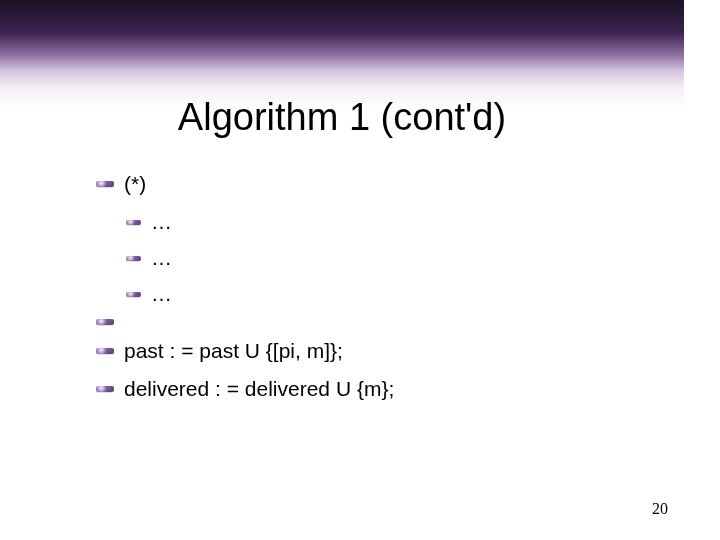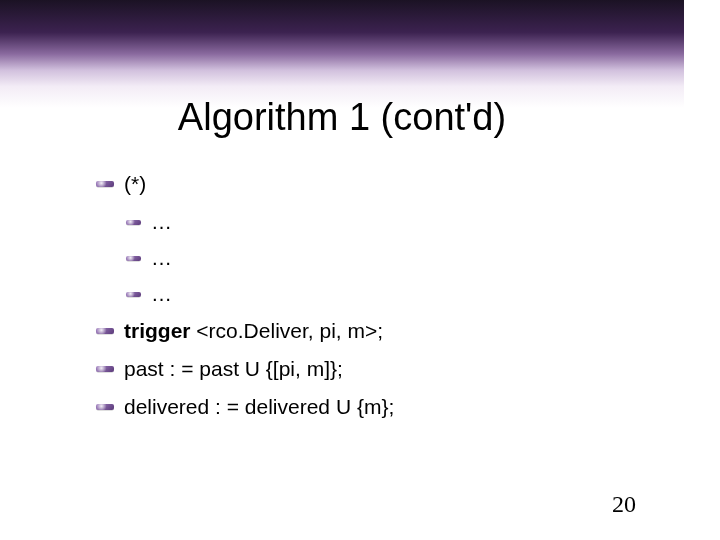--- a/index.html
+++ b/index.html
@@ -70,24 +70,24 @@
   .lvl2 .bullet {
     width: 15px;
     height: 5px;
   }
   .txt {
     white-space: pre;
   }
   .bold { font-weight: bold; }
   .pagenum {
     position: absolute;
-    right: 48px;
+    right: 16px;
     bottom: 22px;
     font-family: "Times New Roman", serif;
-    font-size: 24px;
+    font-size: 16px;
     color: #000;
   }
 </style>
 </head>
 <body>
 
 <div class="slide">
 
   <div class="title">Algorithm 1 (cont'd)</div>
 
@@ -106,21 +106,20 @@
       <span class="bullet"></span>
       <span class="txt">…</span>
     </div>
     <div class="row lvl2">
       <span class="bullet"></span>
       <span class="txt">…</span>
     </div>
 
     <div class="row">
       <span class="bullet"></span>
-      <span class="txt"><span class="bold">trigger</span><span> &lt;rco.Deliver, pi, m&gt;;</span></span>
     </div>
 
     <div class="row">
       <span class="bullet"></span>
       <span class="txt">past : = past U {[pi, m]};</span>
     </div>
 
     <div class="row">
       <span class="bullet"></span>
       <span class="txt">delivered : = delivered U {m};</span>

